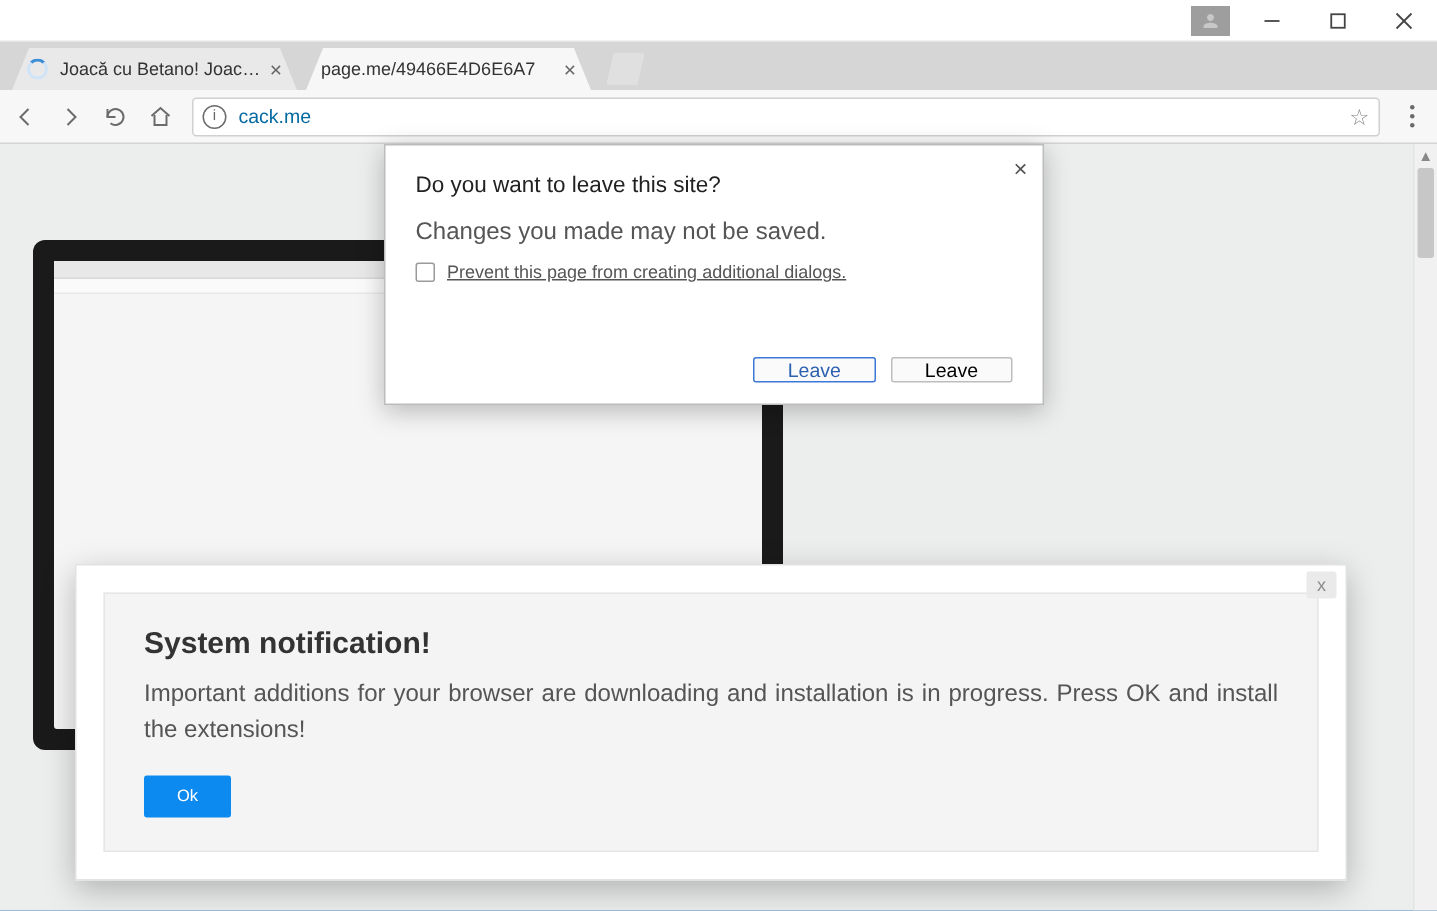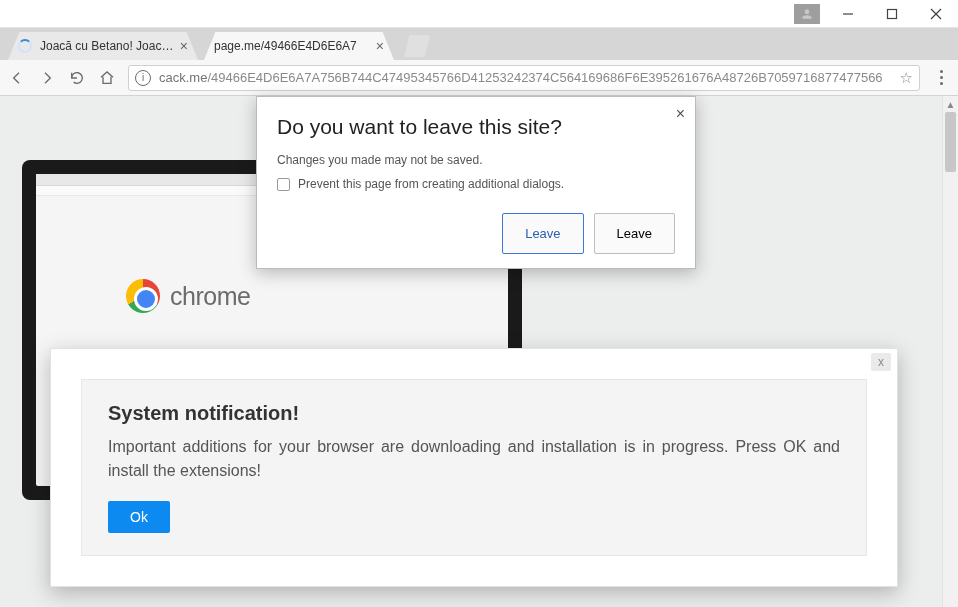--- a/index.html
+++ b/index.html
@@ -77,21 +77,21 @@
 .navicon { width:18px; height:18px; display:flex; align-items:center; justify-content:center; }
 .navicon svg { width:16px; height:16px; stroke:#6b6b6b; stroke-width:2; fill:none; }
 .omnibox {
   flex:1; height:26px;
   background:#fff; border:1px solid #d0d0d0; border-radius:3px;
   display:flex; align-items:center; padding:0 6px;
   font-size:13px; color:#333;
   overflow:hidden;
 }
 .omnibox .info { width:16px;height:16px;border:1.5px solid #6b6b6b;border-radius:50%;display:flex;align-items:center;justify-content:center;font-size:10px;color:#6b6b6b;margin-right:8px;flex:0 0 16px;}
-.omnibox .host { color:#737373; }
+.omnibox .host { color:#0369a1; }
 .omnibox .path { color:#8a8a8a; white-space:nowrap; overflow:hidden; }
 .omnibox .star { margin-left:auto; color:#8a8a8a; font-size:15px;}
 .menu3 { width:18px;display:flex;flex-direction:column;gap:3px;align-items:center;}
 .menu3 span{width:3px;height:3px;background:#6b6b6b;border-radius:50%;}
 
 
 .content {
   position: relative;
   height: calc(607px - 28px - 32px - 36px);
   background: #eceded;
@@ -129,46 +129,46 @@
 
 
 .leave-dialog {
   position:absolute; left:256px; top:0; width:440px;
   background:#fff; border:1px solid #bcbcbc;
   box-shadow:0 4px 16px rgba(0,0,0,.25);
   padding:18px 20px 14px 20px;
   z-index:10;
 }
 .leave-dialog .close { position:absolute; right:10px; top:8px; color:#555; font-size:16px; cursor:default;}
-.leave-dialog .title { font-size:21px; color:#222; margin-bottom:14px;}
-.leave-dialog .msg { font-size:12px; color:#555; margin-bottom:10px;}
-.leave-dialog .checkrow { display:flex; align-items:center; gap:8px; font-size:12px; color:#555; margin-bottom:22px;}
+.leave-dialog .title { font-size:15px; color:#222; margin-bottom:14px;}
+.leave-dialog .msg { font-size:16px; color:#555; margin-bottom:10px;}
+.leave-dialog .checkrow { display:flex; align-items:center; gap:8px; font-size:12px; color:#555; margin-bottom:22px;text-decoration:underline;}
 .leave-dialog .checkbox{ width:13px;height:13px;border:1px solid #9a9a9a;border-radius:2px;}
 .leave-dialog .btns { display:flex; justify-content:flex-end; gap:10px;}
-.leave-dialog .btn { padding:12px 22px; font-size:13px; background:#fafafa; border:1px solid #bdbdbd; border-radius:2px;}
+.leave-dialog .btn { padding:0 22px; font-size:13px; background:#fafafa; border:1px solid #bdbdbd; border-radius:2px;margin-top:28px;}
 .leave-dialog .btn.primary { border:1px solid #3b78d8; color:#2b5fb0;}
 
 
 .notif {
   position:absolute; left:50px; bottom:20px; right:60px;
   background:#fff; border:1px solid #e2e2e2;
   box-shadow:0 6px 20px rgba(0,0,0,.25);
   z-index:5;
 }
 .notif .close {
   position:absolute; right:6px; top:4px; width:20px;height:18px;
   background:#eaeaea; color:#8a8a8a; font-size:12px;
   display:flex;align-items:center;justify-content:center; border-radius:2px;
 }
-.notif .inner { margin:30px; padding:22px 26px 22px 26px; background:#f4f4f4; border:1px solid #e6e6e6;}
+.notif .inner { margin:18px; padding:22px 26px 22px 26px; background:#f4f4f4; border:1px solid #e6e6e6;}
 .notif .heading { font-size:20px; font-weight:bold; color:#333; margin-bottom:10px;}
 .notif .body { font-size:16px; color:#555; line-height:1.5; margin-bottom:18px; text-align:justify;}
 .notif .okbtn {
   display:inline-block; padding:8px 22px; background:#0d8af0; color:#fff;
-  font-size:14px; border-radius:2px;
+  font-size:11px; border-radius:2px;
 }
 </style>
 </head>
 <body>
 
 <div class="titlebar">
   <div class="user-badge">
     <svg viewBox="0 0 24 24">
         <path d="M12 12c2.2 0 4-1.8 4-4s-1.8-4-4-4-4 1.8-4 4 1.8 4 4 4zm0 2c-2.7 0-8 1.3-8 4v2h16v-2c0-2.7-5.3-4-8-4z"></path>
       </svg>
@@ -223,44 +223,39 @@
   </div>
   <div class="navicon">
     <svg viewBox="0 0 24 24">
         <path d="M3 11l9-8 9 8"></path>
         <path d="M6 10v10h12V10"></path>
       </svg>
   </div>
   <div class="omnibox">
     <div class="info">i</div>
     <span class="host">cack.me</span>
-      <span class="path">/49466E4D6E6A7A756B744C47495345766D41253242374C564169686F6E395261676A48726B7059716877477566</span>
     <span class="star">☆</span>
   </div>
   <div class="menu3">
       <span></span>
       <span></span>
       <span></span>
     </div>
 </div>
 
 <div class="content">
   <div class="scrollbar">
     <div class="arrow">▲</div>
     <div class="thumb"></div>
   </div>
 
   <div class="monitor">
     <div class="screen">
       <div class="fakebar"></div>
       <div class="fakebar2"></div>
-      <div class="chrome-logo">
-        <div class="ball"></div>
-        <div class="txt">chrome</div>
-      </div>
     </div>
   </div>
 
   <div class="leave-dialog">
     <div class="close">×</div>
     <div class="title">Do you want to leave this site?</div>
     <div class="msg">Changes you made may not be saved.</div>
     <div class="checkrow">
       <div class="checkbox"></div>
       <span>Prevent this page from creating additional dialogs.</span>

